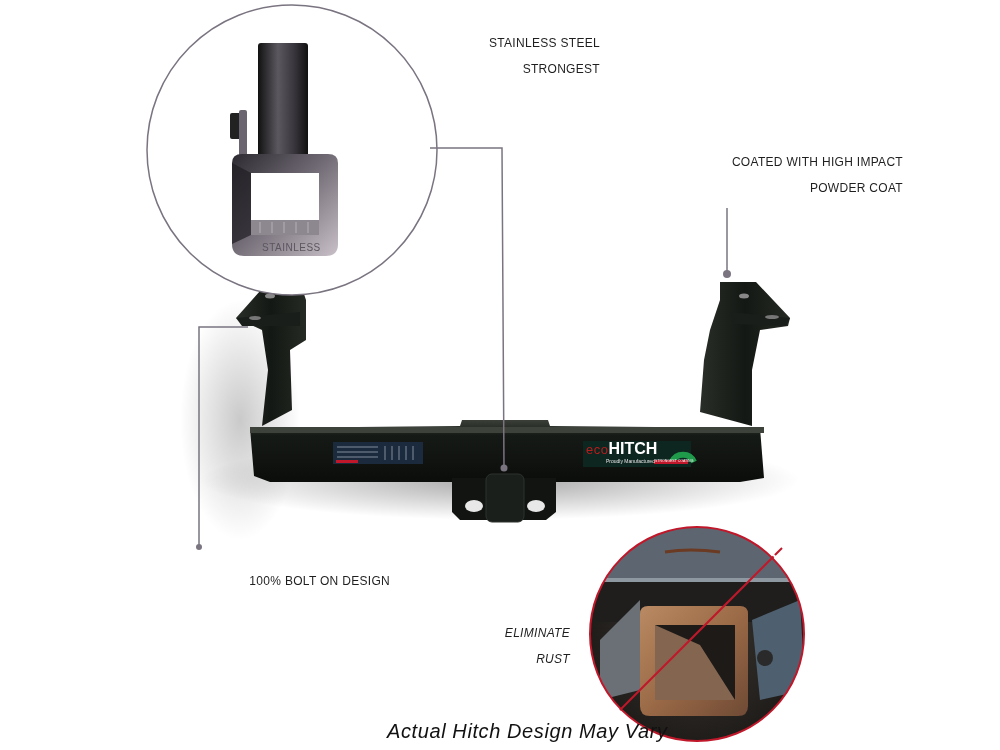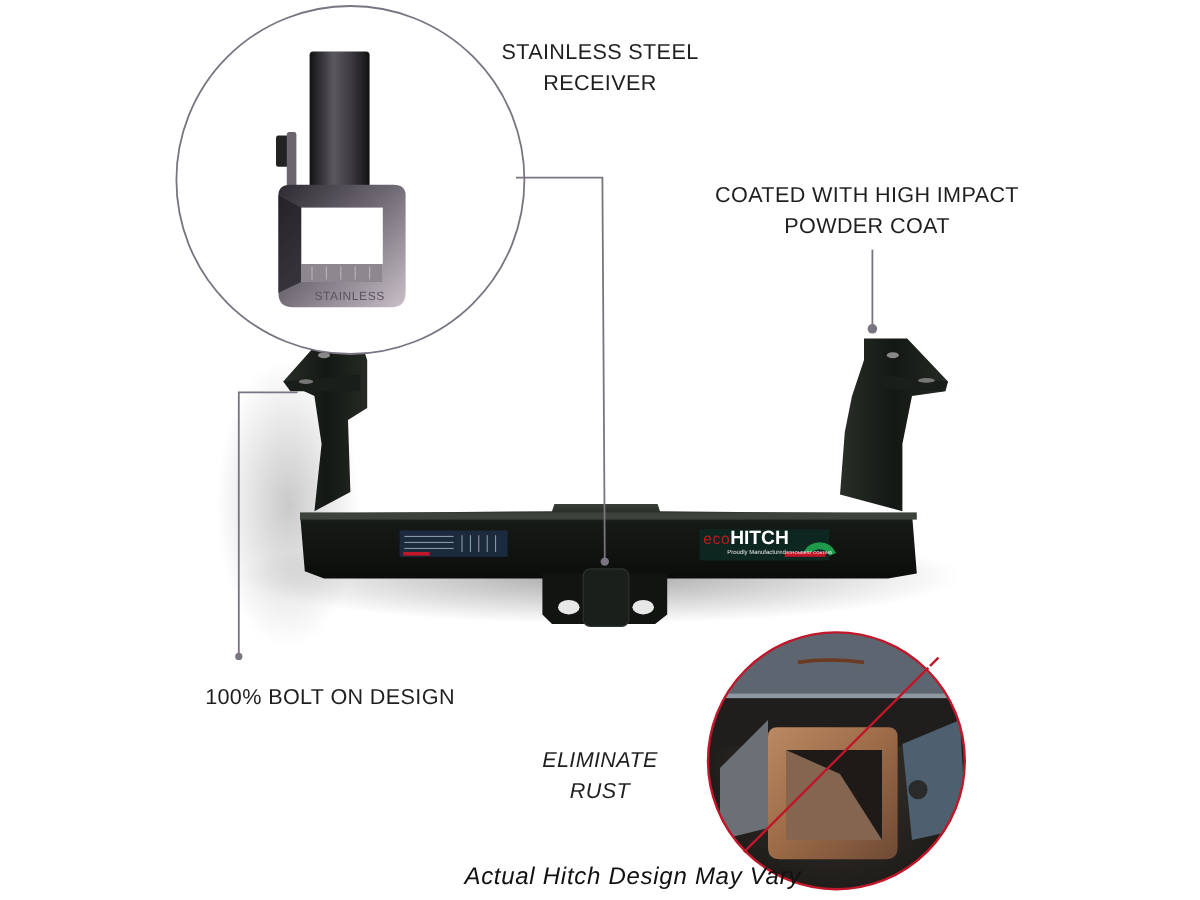--- a/index.html
+++ b/index.html
@@ -1,19 +1,19 @@
 <!DOCTYPE html>
 <html><head>
 <meta charset="utf-8">
 <style>
   html, body { margin: 0; padding: 0; }
   body { width: 1000px; height: 750px; background: #ffffff; position: relative; overflow: hidden;
          font-family: "Liberation Sans", "DejaVu Sans", sans-serif; color: #1c1c1c; }
   .abs { position: absolute; }
-  .label { position: absolute; font-size: 18px; letter-spacing: 0.3px; text-align: center; line-height: 26px; color: #1f1f1f; }
+  .label { position: absolute; font-size: 12px; letter-spacing: 0.3px; text-align: right; line-height: 26px; color: #1f1f1f; }
   .label span { display: block; }
   .note { position: absolute; font-style: italic; font-size: 20px; letter-spacing: 0.6px; color: #111; }
   svg { position: absolute; left: 0; top: 0; }
 </style>
 </head>
 <body>
 
 <svg width="1000" height="750" viewBox="0 0 1000 750">
   <defs>
     <radialGradient id="shadowGrad" cx="50%" cy="50%" r="50%">
@@ -159,24 +159,24 @@
 
 <div class="abs" style="left:586px;top:442px;font-size:13px;line-height:14px;">
   <span style="color:#b91c1c;letter-spacing:0.5px;">eco</span><span style="color:#fff;font-weight:bold;font-size:16px;">HITCH</span>
 </div>
 <div class="abs" style="left:606px;top:458px;font-size:5px;color:#e6e6e6;">Proudly Manufactured</div>
 <div class="abs" style="left:655px;top:459px;font-size:3.5px;color:#fff;">STRONGEST COATING</div>
 <div class="abs" style="left:262px;top:242px;font-size:10px;color:#5b5560;letter-spacing:0.5px;">STAINLESS</div>
 
 <div class="label" style="left:400px;top:30px;width:200px;">
   <span>STAINLESS STEEL</span>
-  <span>RECEIVER</span>
+  <span>STRONGEST</span>
 </div>
 
-<div class="label" style="left:580px;top:149px;width:285px;">
+<div class="label" style="left:618px;top:149px;width:285px;">
   <span>COATED WITH HIGH IMPACT</span>
   <span>POWDER COAT</span>
 </div>
 
 <div class="label" style="left:160px;top:568px;width:230px;">
   <span>100% BOLT ON DESIGN</span>
 </div>
 
 <div class="label" style="left:430px;top:620px;width:140px;font-style:italic;">
   <span>ELIMINATE</span>

